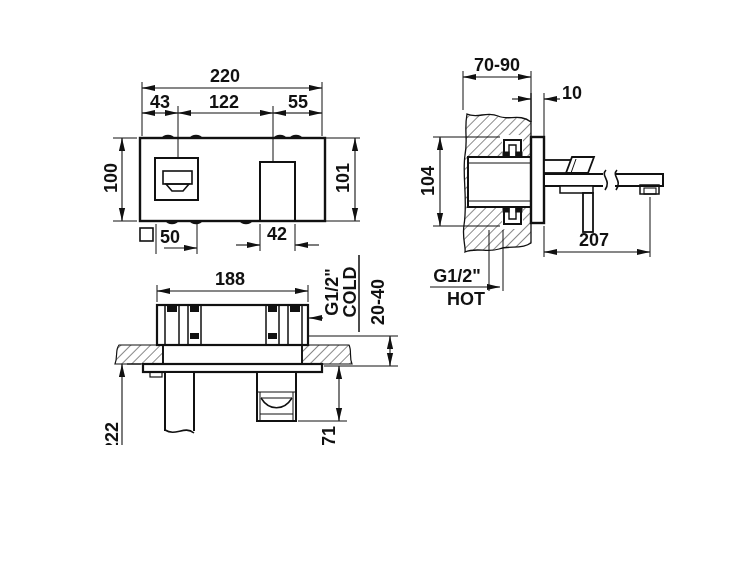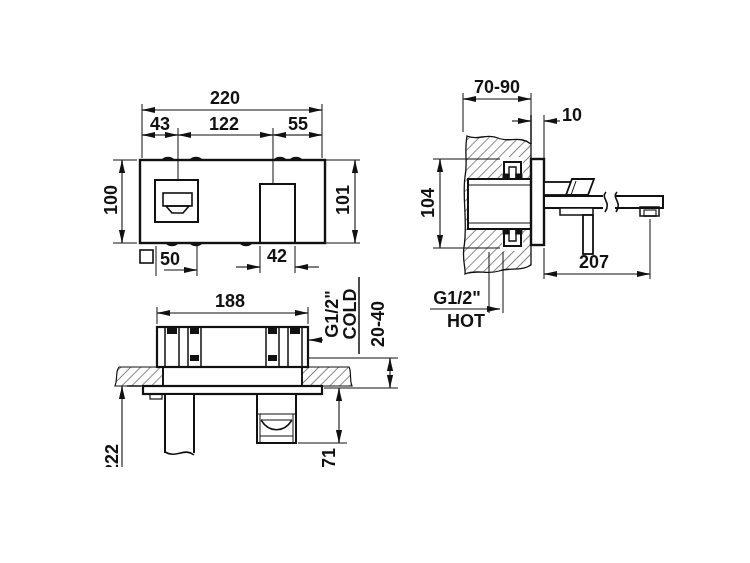--- a/index.html
+++ b/index.html
@@ -1,16 +1,16 @@
 <!DOCTYPE html>
 <html><head>
 <meta charset="utf-8">
 <style>
   html,body{margin:0;padding:0;background:#ffffff;}
-  .canvas{width:750px;height:445px;background:#ffffff;position:relative;overflow:hidden;margin-top:22px;}
+  .canvas{width:750px;height:445px;background:#ffffff;position:relative;overflow:hidden;}
   svg{display:block;}
   text.dim{font-family:"Liberation Sans",sans-serif;font-weight:bold;font-size:18px;fill:#111;}
   .obj{stroke:#111;fill:none;}
   .objw{stroke:#111;fill:#fff;}
   .thin{stroke:#111;stroke-width:1;fill:none;}
   .dimline{stroke:#111;stroke-width:1.1;fill:none;}
   .blk{fill:#111;stroke:none;}
 </style>
 </head>
 <body>

